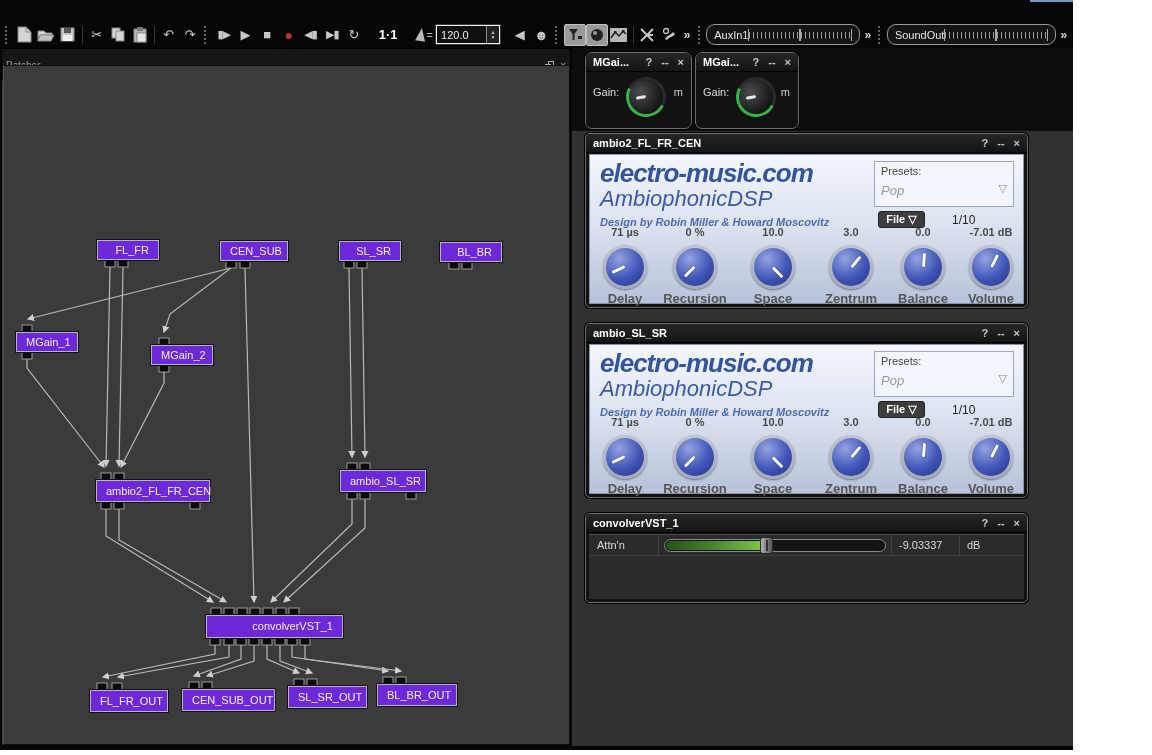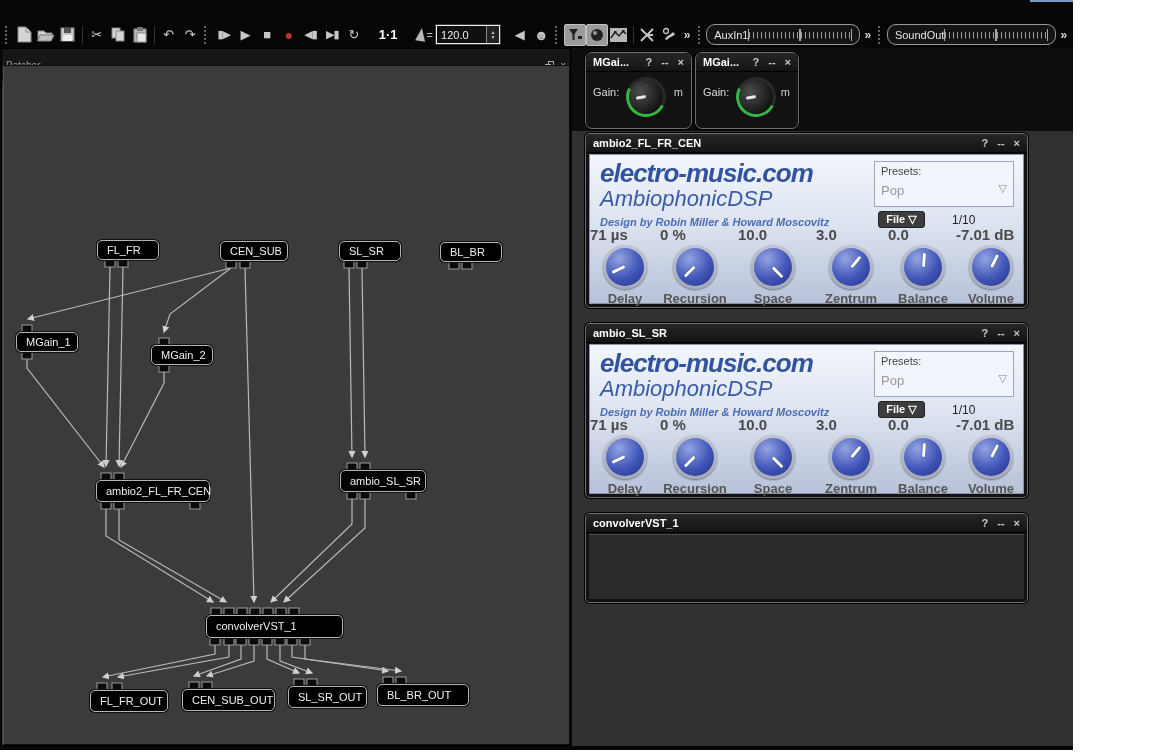--- a/index.html
+++ b/index.html
@@ -33,35 +33,35 @@
   
   #patcher-panel { position:absolute; left:1px; top:48px; width:570px; height:698px; border:1px solid #000; background:#3b3b3b; }
   #patcher-titlebar { position:absolute; left:0; top:0; width:100%; height:32px; background:#161616; color:#9a9a9a; font-size:10px; display:flex; align-items:center; padding:0 4px; }
   .pt-btns { margin-left:auto; display:flex; gap:6px; align-items:center; color:#aaa; }
   .restore-ico { position:relative; width:9px; height:8px; }
   .restore-ico i { position:absolute; border:1px solid #aaa; width:6px; height:5px; display:block; }
   .restore-ico i:first-child { right:0; top:0; }
   .restore-ico i:last-child { left:0; bottom:0; background:#161616; }
   #patcher-content { position:absolute; left:1px; top:16px; width:567px; height:680px; background:#3b3b3b; border:1px solid #0c0c0c; border-left:1px solid #555; overflow:hidden; }
   #wires { position:absolute; left:0; top:0; }
-  .pnode { position:absolute; height:20px; background:#000000; border:1px solid #b5b5b5; border-radius:5px; color:#f0f0f0; font-size:11px; line-height:18px; padding:0 9px; white-space:nowrap; z-index:2; box-shadow:0 0 0 1px #111; }
+  .pnode { position:absolute; height:20px; background:#6d28d9; border:1px solid #b5b5b5; border-radius:0; color:#f0f0f0; font-size:11px; line-height:18px; padding:0 9px; white-space:nowrap; z-index:2; box-shadow:0 0 0 1px #111;text-align:right; }
   #n-ambio2, #n-ambiosl, #n-conv, #n-flfrout, #n-censubout, #n-slsrout, #n-blbrout { height:22px; line-height:20px; }
   #n-flfr { left:93px; top:174px; width:62px; }
   #n-censub { left:216px; top:175px; width:68px; }
   #n-slsr { left:335px; top:175px; width:62px; }
   #n-blbr { left:436px; top:176px; width:62px; }
   #n-mgain1 { left:12px; top:266px; width:62px; }
   #n-mgain2 { left:147px; top:279px; width:62px; }
   #n-ambio2 { left:92px; top:414px; width:114px; }
   #n-ambiosl { left:336px; top:404px; width:86px; }
   #n-conv { left:202px; top:549px; width:137px; height:23px; line-height:21px; }
   #n-flfrout { left:86px; top:624px; width:78px; }
   #n-censubout { left:178px; top:623px; width:93px; }
   #n-slsrout { left:284px; top:620px; width:79px; }
-  #n-blbrout { left:373px; top:618px; width:92px; }
+  #n-blbrout { left:373px; top:618px; width:80px; }
 
   
   #right-panel { position:absolute; left:572px; top:48px; width:501px; height:698px; background:#313131; }
   #right-top-strip { position:absolute; left:0; top:0; width:501px; height:83px; background:#0d0d0d; }
 
   
   .cwin { position:absolute; border:1px solid #6e6e6e; border-radius:5px; background:#121212; box-shadow:0 0 0 1px #000; }
   .cw-title { height:19px; display:flex; align-items:center; padding:0 7px; color:#fff; font-size:11px; font-weight:bold; border-bottom:1px solid #000; border-radius:5px 5px 0 0; background:linear-gradient(#262626,#141414); }
   .cw-btns { margin-left:auto; display:flex; gap:9px; color:#c8c8c8; font-weight:bold; font-size:11px; }
   .cw-btns span { cursor:default; }
@@ -80,25 +80,25 @@
   
   .ambio-win { width:443px; height:175px; }
   #ambio-win-1 { left:13px; top:85px; }
   #ambio-win-2 { left:13px; top:275px; }
   .ambio-body { position:absolute; left:3px; right:3px; top:20px; bottom:3px; background:linear-gradient(180deg,#f3f6fc 0%, #dde4f1 45%, #b7c1d8 100%); border:1px solid #8a93a8; }
   .brand { position:absolute; left:10px; top:3px; font-size:26px; font-weight:bold; font-style:italic; color:#33539e; letter-spacing:-1px; }
   .product { position:absolute; left:10px; top:31px; font-size:22px; font-style:italic; color:#3a5aa6; }
   .byline { position:absolute; left:10px; top:61px; font-size:11px; font-weight:bold; font-style:italic; color:#4a6cb4; }
   .presets-panel { position:absolute; left:284px; top:6px; width:140px; height:46px; background:#f2f5fc; border:1px solid #9aa6c0; }
   .presets-label { position:absolute; left:6px; top:3px; font-size:11px; color:#444; }
-  .preset-value { position:absolute; left:6px; top:21px; font-size:13px; color:#999; }
+  .preset-value { position:absolute; left:6px; top:21px; font-size:13px; color:#999;font-style:italic; }
   .preset-arrow { position:absolute; right:6px; top:20px; font-size:11px; color:#888; }
   .file-btn { position:absolute; left:288px; top:56px; width:47px; height:17px; background:#3d3d3d; border:1px solid #222; border-radius:3px; color:#fff; font-size:11px; font-weight:bold; display:flex; align-items:center; justify-content:center; }
   .preset-index { position:absolute; left:362px; top:58px; font-size:12px; color:#222; }
-  .knob-value { position:absolute; top:71px; width:70px; font-size:15px; font-weight:bold; color:#4a4a4a; }
+  .knob-value { position:absolute; top:71px; width:70px; text-align:center; font-size:11px; font-weight:bold; color:#4a4a4a; }
   .knob { position:absolute; top:90px; width:44px; height:44px; border-radius:50%; background:radial-gradient(circle at 50% 40%, #f0f0f4, #a8aebc 70%, #8f96a6); box-shadow:0 1px 2px rgba(0,0,0,.45); }
   .knob-inner { position:absolute; inset:3px; border-radius:50%; background:radial-gradient(circle at 35% 28%, #93a3e2, #4156b8 55%, #2b3a92 90%); }
   .pointer-wrap { position:absolute; inset:3px; }
   .knob-pointer { position:absolute; left:calc(50% - 1.5px); top:5px; width:3px; height:14px; background:#fff; border-radius:2px; box-shadow:0 0 1px #223; }
   .knob-label { position:absolute; top:136px; width:84px; text-align:center; font-size:13px; font-weight:bold; color:#555; }
   .kc0 { left:0; }   .kx0 { left:13px; }  .kl0 { left:-7px; }
   .kc1 { left:70px; }  .kx1 { left:83px; }  .kl1 { left:63px; }
   .kc2 { left:148px; } .kx2 { left:161px; } .kl2 { left:141px; }
   .kc3 { left:226px; } .kx3 { left:239px; } .kl3 { left:219px; }
   .kc4 { left:298px; } .kx4 { left:311px; } .kl4 { left:291px; }
@@ -543,20 +543,33 @@
     <div class="cwin" id="conv-win">
       <div class="cw-title">
         <span>convolverVST_1</span>
         <span class="cw-btns">
           <span>?</span>
           <span>--</span>
           <span>×</span>
         </span>
       </div>
       <div class="conv-body">
+        <div class="conv-row">
+          <span class="conv-label">Attn'n</span>
+          <span class="conv-slider-cell">
+            <span class="conv-track">
+              <span class="conv-fill" style="width: 46%;"></span>
+              <span class="conv-handle" style="left:95px">
+                  <i></i>
+                </span>
+            </span>
+          </span>
+          <span class="conv-value">-9.03337</span>
+          <span class="conv-unit">dB</span>
+        </div>
       </div>
     </div>
 
     <div class="annot" id="annot-3"></div>
 
   </div>
 
   <div class="blue-sliver"></div>
 </div>
 

